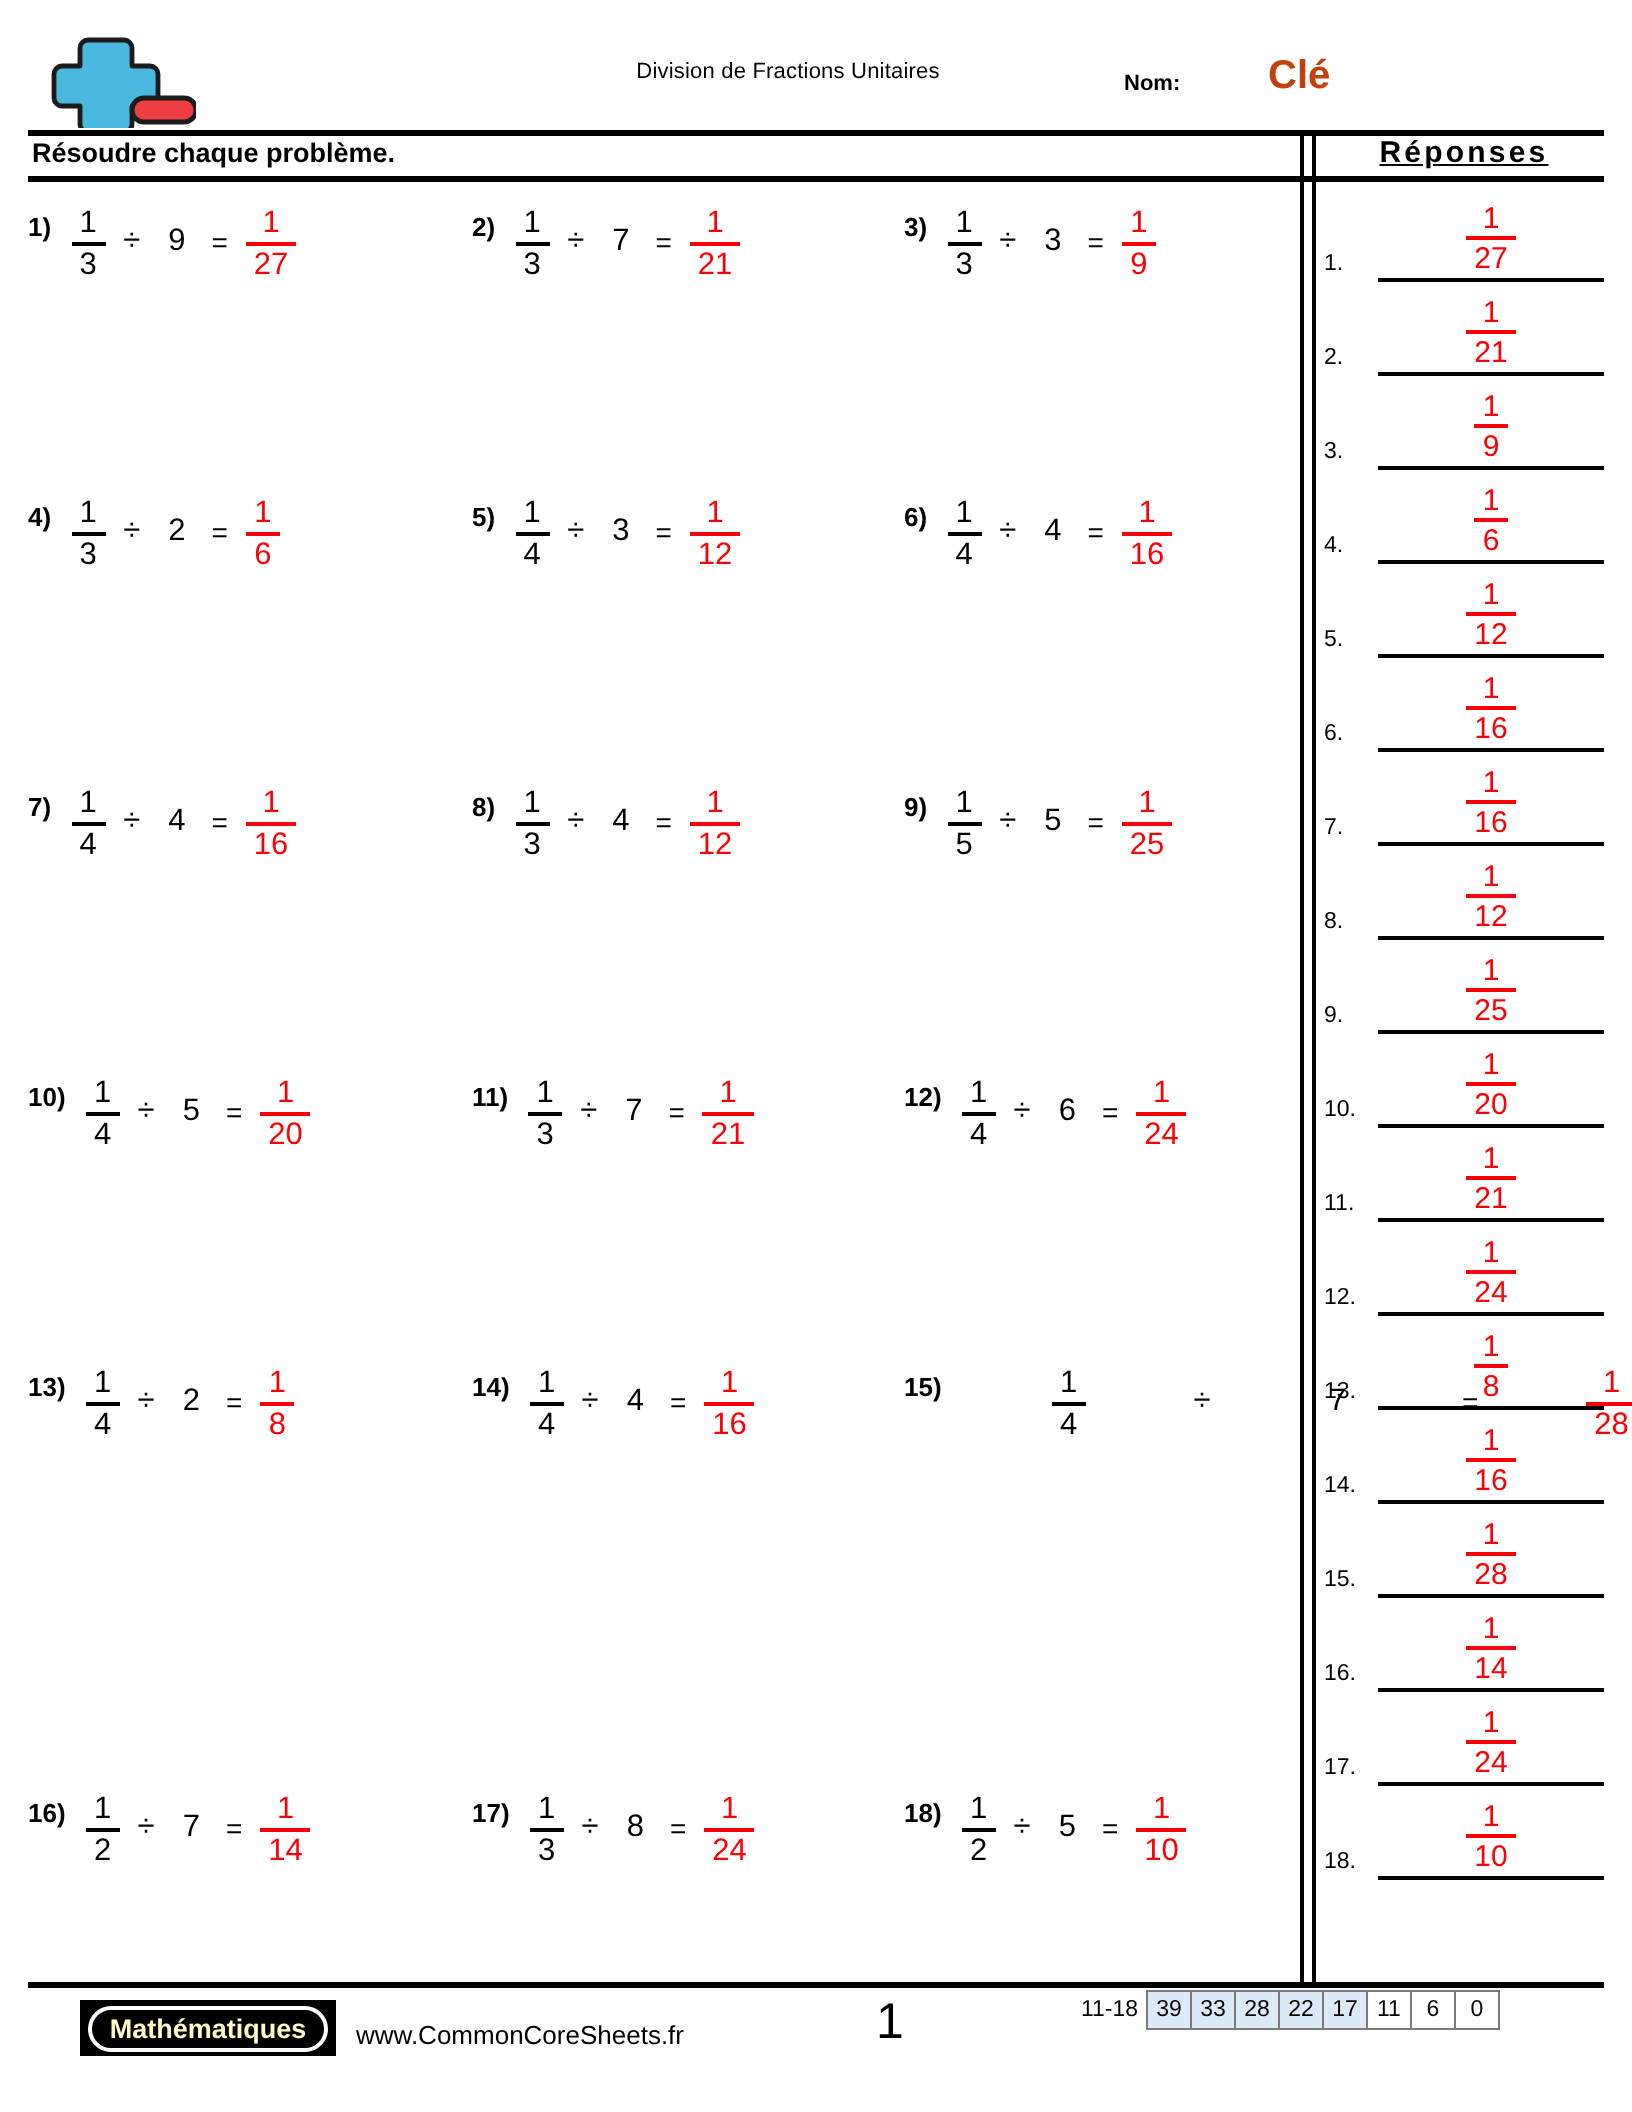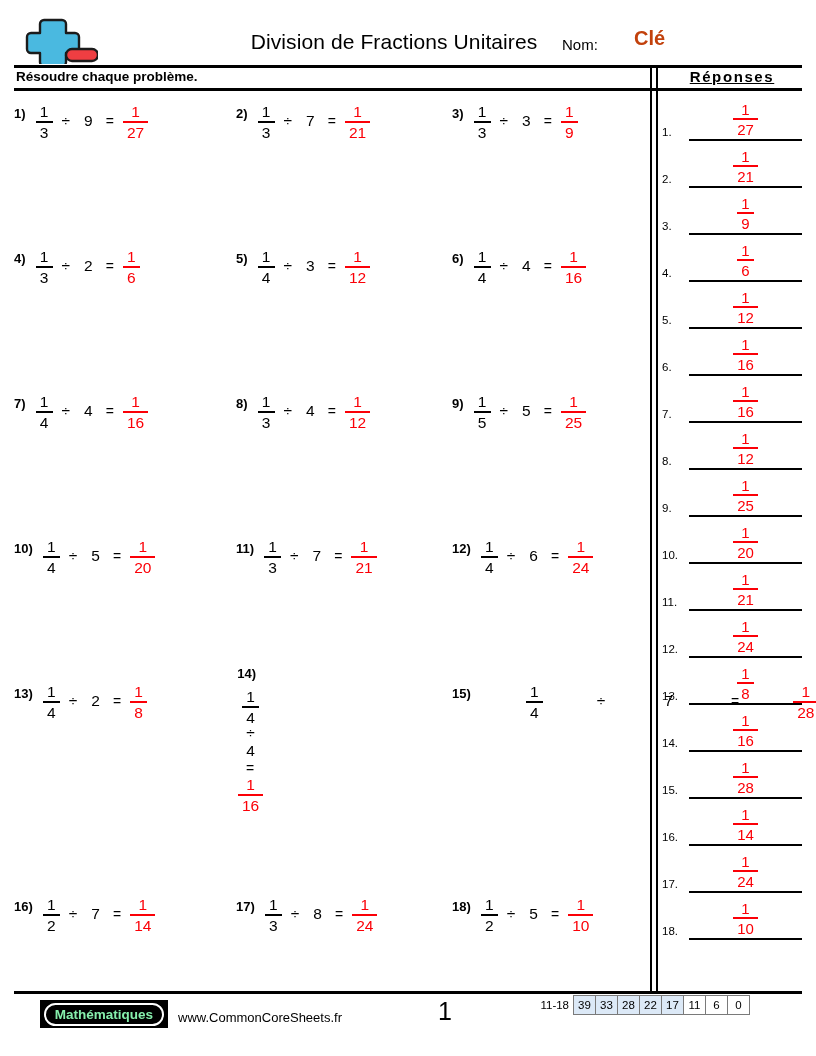--- a/index.html
+++ b/index.html
@@ -21,28 +21,29 @@
     left: 14px; top: 14px; width: 788px; height: 52px;
   }
   #logo {
     position: absolute; left: 4px; top: 4px;
     width: 80px; height: 46px;
   }
   #header-title {
     position: absolute;
     left: 190px; top: 16px; width: 380px;
     text-align: center;
-    font-size: 21px;
+    font-size: 11px;
     letter-spacing: .1px;
     white-space: nowrap;
   }
   #nom-label {
     position: absolute;
     left: 548px; top: 22px;
-    font-size: 15px;
+    font-size: 11px;
+    font-weight: bold;
   }
   #nom-value {
     position: absolute;
     left: 620px; top: 13px;
     font-size: 20px;
     font-weight: bold;
     color: #c2410c;
   }
 
   
@@ -176,21 +177,21 @@
     background: #000;
     display: flex; align-items: center; justify-content: center;
   }
   #brand-pill {
     width: 120px; height: 23px;
     border-radius: 12px;
     border: 2px solid #fff;
     display: flex; align-items: center; justify-content: center;
   }
   #brand-text {
-    color: #86efac;
+    color: #fef9c3;
     font-size: 13.5px;
     font-weight: bold;
     white-space: nowrap;
   }
   #site-url {
     position: absolute;
     left: 164px; top: 15px;
     font-size: 13px;
   }
   #page-number {
@@ -457,21 +458,21 @@
         </span>
         <span class="op">÷</span>
         <span class="op">2</span>
         <span class="eq">=</span>
         <span class="frac ans">
           <span class="num">1</span>
           <span class="bar"></span>
           <span class="den">8</span>
         </span>
       </div>
-      <div class="prob" style="left: 222px; flex-direction: column;">
+      <div class="prob" style="left: 222px;">
         <span class="pnum">14)</span>
         <span class="frac">
           <span class="num">1</span>
           <span class="bar"></span>
           <span class="den">4</span>
         </span>
         <span class="op">÷</span>
         <span class="op">4</span>
         <span class="eq">=</span>
         <span class="frac ans">

